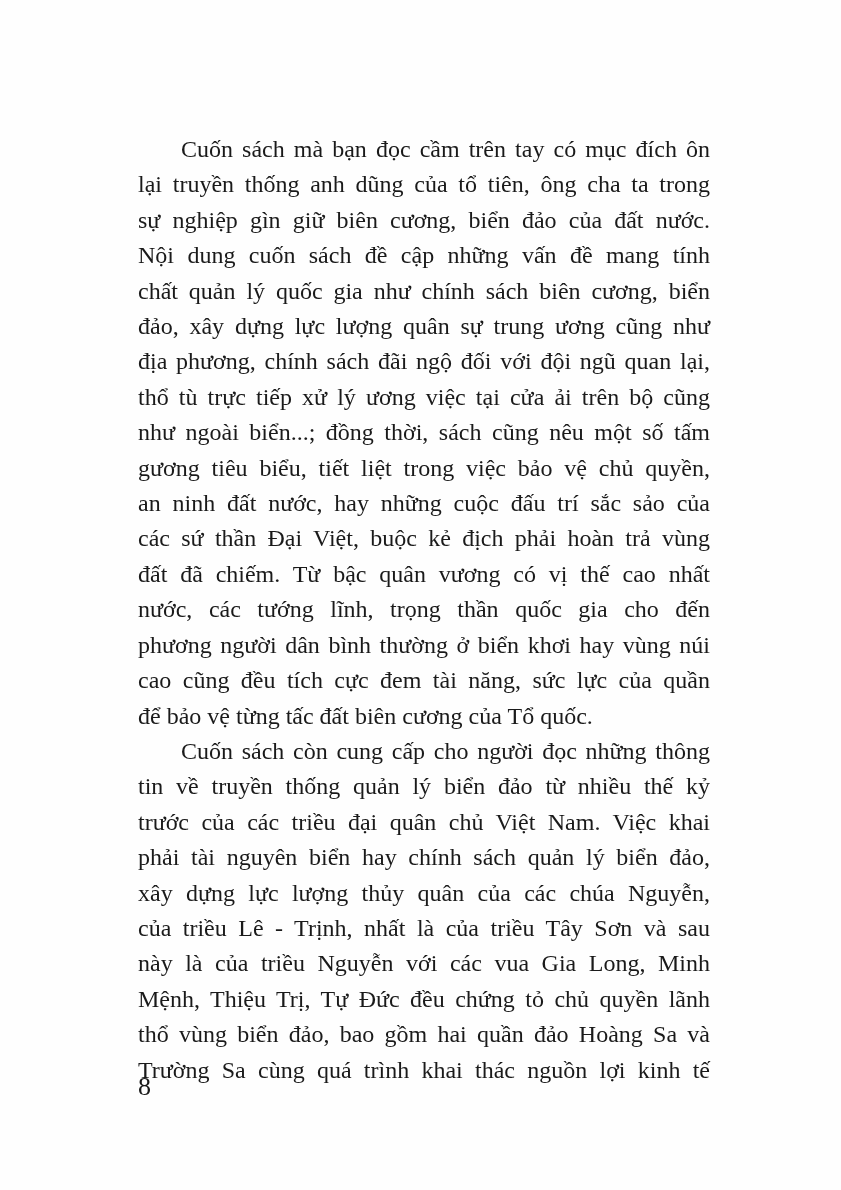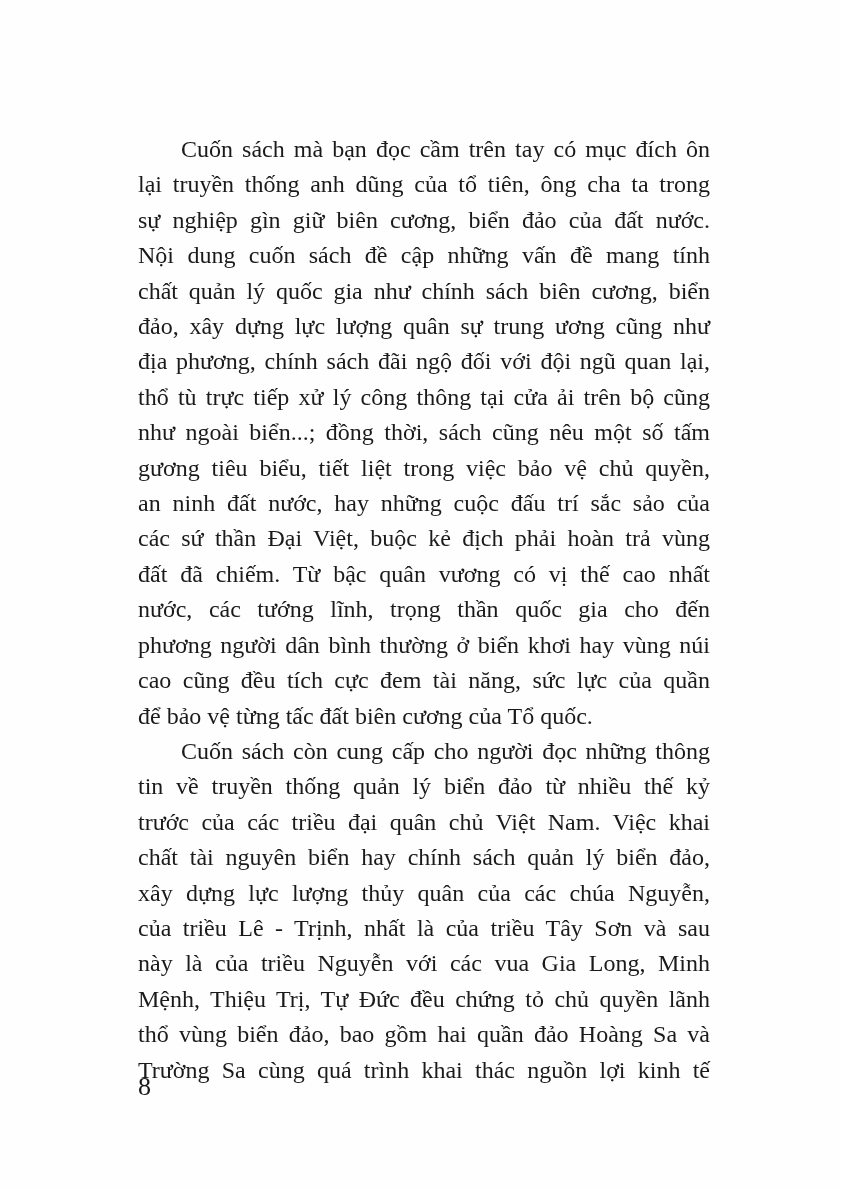--- a/index.html
+++ b/index.html
@@ -58,37 +58,37 @@
   <div class="text-block">
 
     <p class="para">
       <span class="line indent">Cuốn sách mà bạn đọc cầm trên tay có mục đích ôn</span>
       <span class="line">lại truyền thống anh dũng của tổ tiên, ông cha ta trong</span>
       <span class="line">sự nghiệp gìn giữ biên cương, biển đảo của đất nước.</span>
       <span class="line">Nội dung cuốn sách đề cập những vấn đề mang tính</span>
       <span class="line">chất quản lý quốc gia như chính sách biên cương, biển</span>
       <span class="line">đảo, xây dựng lực lượng quân sự trung ương cũng như</span>
       <span class="line">địa phương, chính sách đãi ngộ đối với đội ngũ quan lại,</span>
-      <span class="line">thổ tù trực tiếp xử lý công thông tại cửa ải trên bộ cũng</span>
+      <span class="line">thổ tù trực tiếp xử lý ương việc tại cửa ải trên bộ cũng</span>
       <span class="line">như ngoài biển...; đồng thời, sách cũng nêu một số tấm</span>
       <span class="line">gương tiêu biểu, tiết liệt trong việc bảo vệ chủ quyền,</span>
       <span class="line">an ninh đất nước, hay những cuộc đấu trí sắc sảo của</span>
       <span class="line">các sứ thần Đại Việt, buộc kẻ địch phải hoàn trả vùng</span>
       <span class="line">đất đã chiếm. Từ bậc quân vương có vị thế cao nhất</span>
       <span class="line">nước, các tướng lĩnh, trọng thần quốc gia cho đến</span>
       <span class="line">phương người dân bình thường ở biển khơi hay vùng núi</span>
       <span class="line">cao cũng đều tích cực đem tài năng, sức lực của quần</span>
       <span class="line para-end">để bảo vệ từng tấc đất biên cương của Tổ quốc.</span>
     </p>
 
     <p class="para">
       <span class="line indent">Cuốn sách còn cung cấp cho người đọc những thông</span>
       <span class="line">tin về truyền thống quản lý biển đảo từ nhiều thế kỷ</span>
       <span class="line">trước của các triều đại quân chủ Việt Nam. Việc khai</span>
-      <span class="line">chất tài nguyên biển hay chính sách quản lý biển đảo,</span>
+      <span class="line">phải tài nguyên biển hay chính sách quản lý biển đảo,</span>
       <span class="line">xây dựng lực lượng thủy quân của các chúa Nguyễn,</span>
       <span class="line">của triều Lê - Trịnh, nhất là của triều Tây Sơn và sau</span>
       <span class="line">này là của triều Nguyễn với các vua Gia Long, Minh</span>
       <span class="line">Mệnh, Thiệu Trị, Tự Đức đều chứng tỏ chủ quyền lãnh</span>
       <span class="line">thổ vùng biển đảo, bao gồm hai quần đảo Hoàng Sa và</span>
       <span class="line">Trường Sa cùng quá trình khai thác nguồn lợi kinh tế</span>
     </p>
 
   </div>
 

